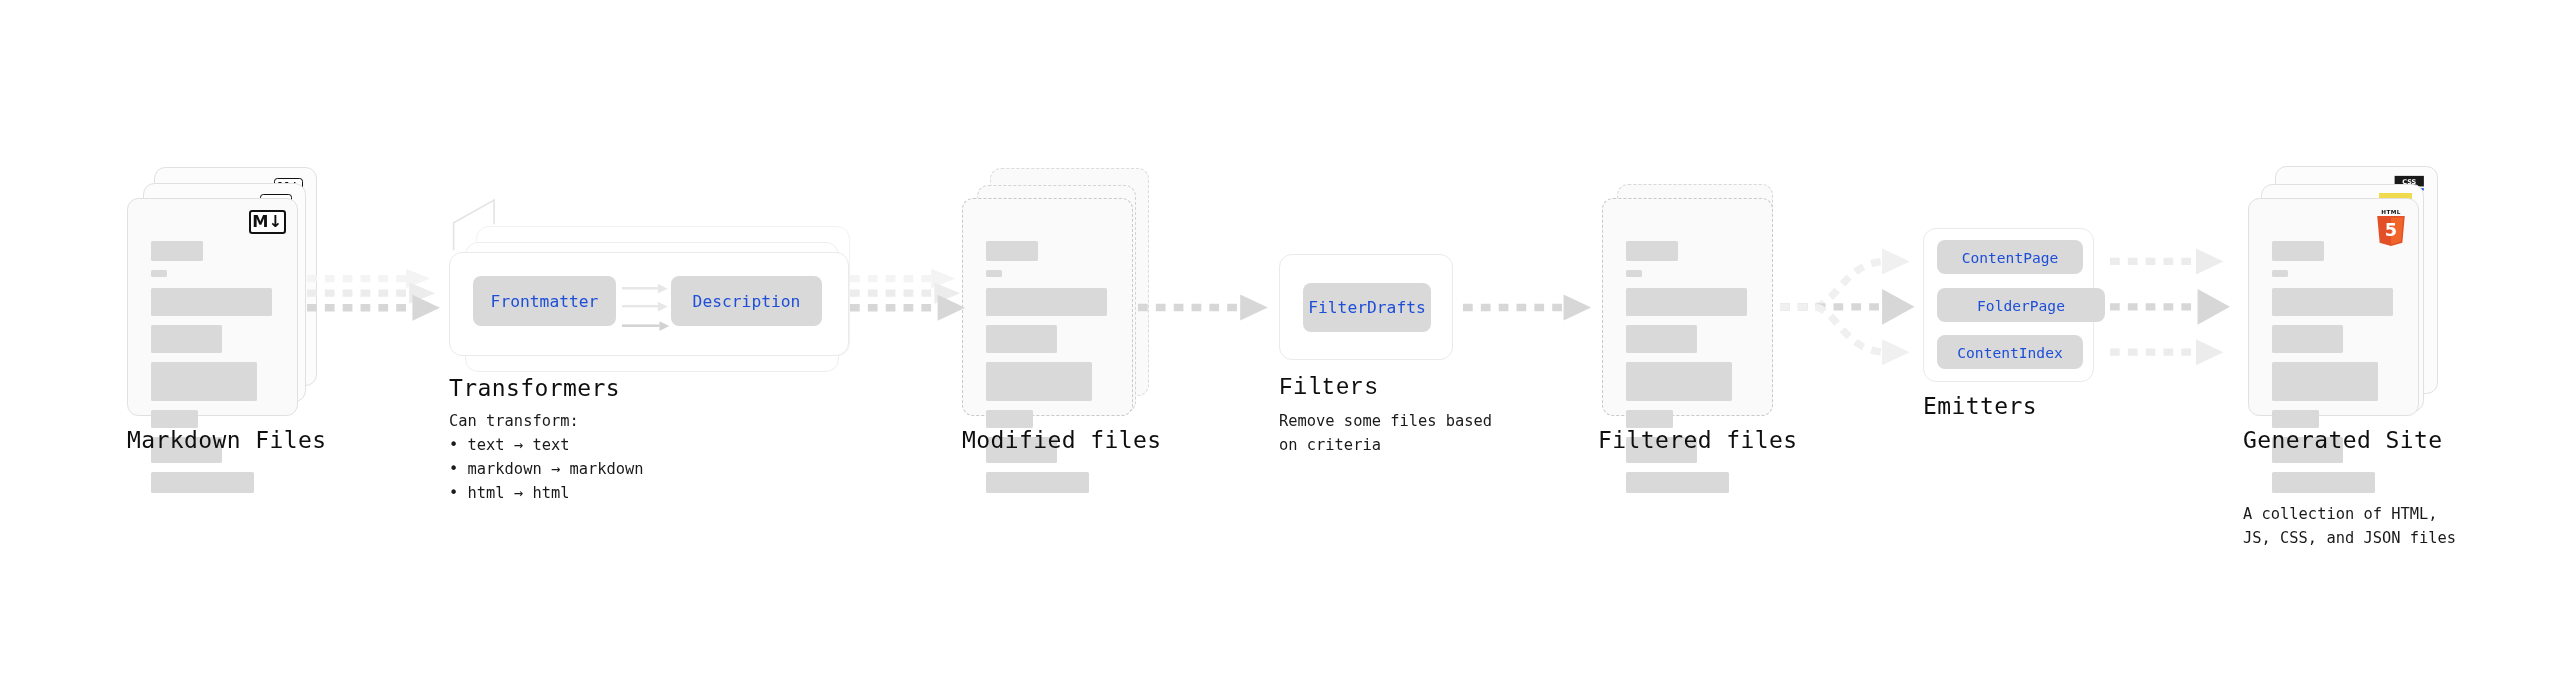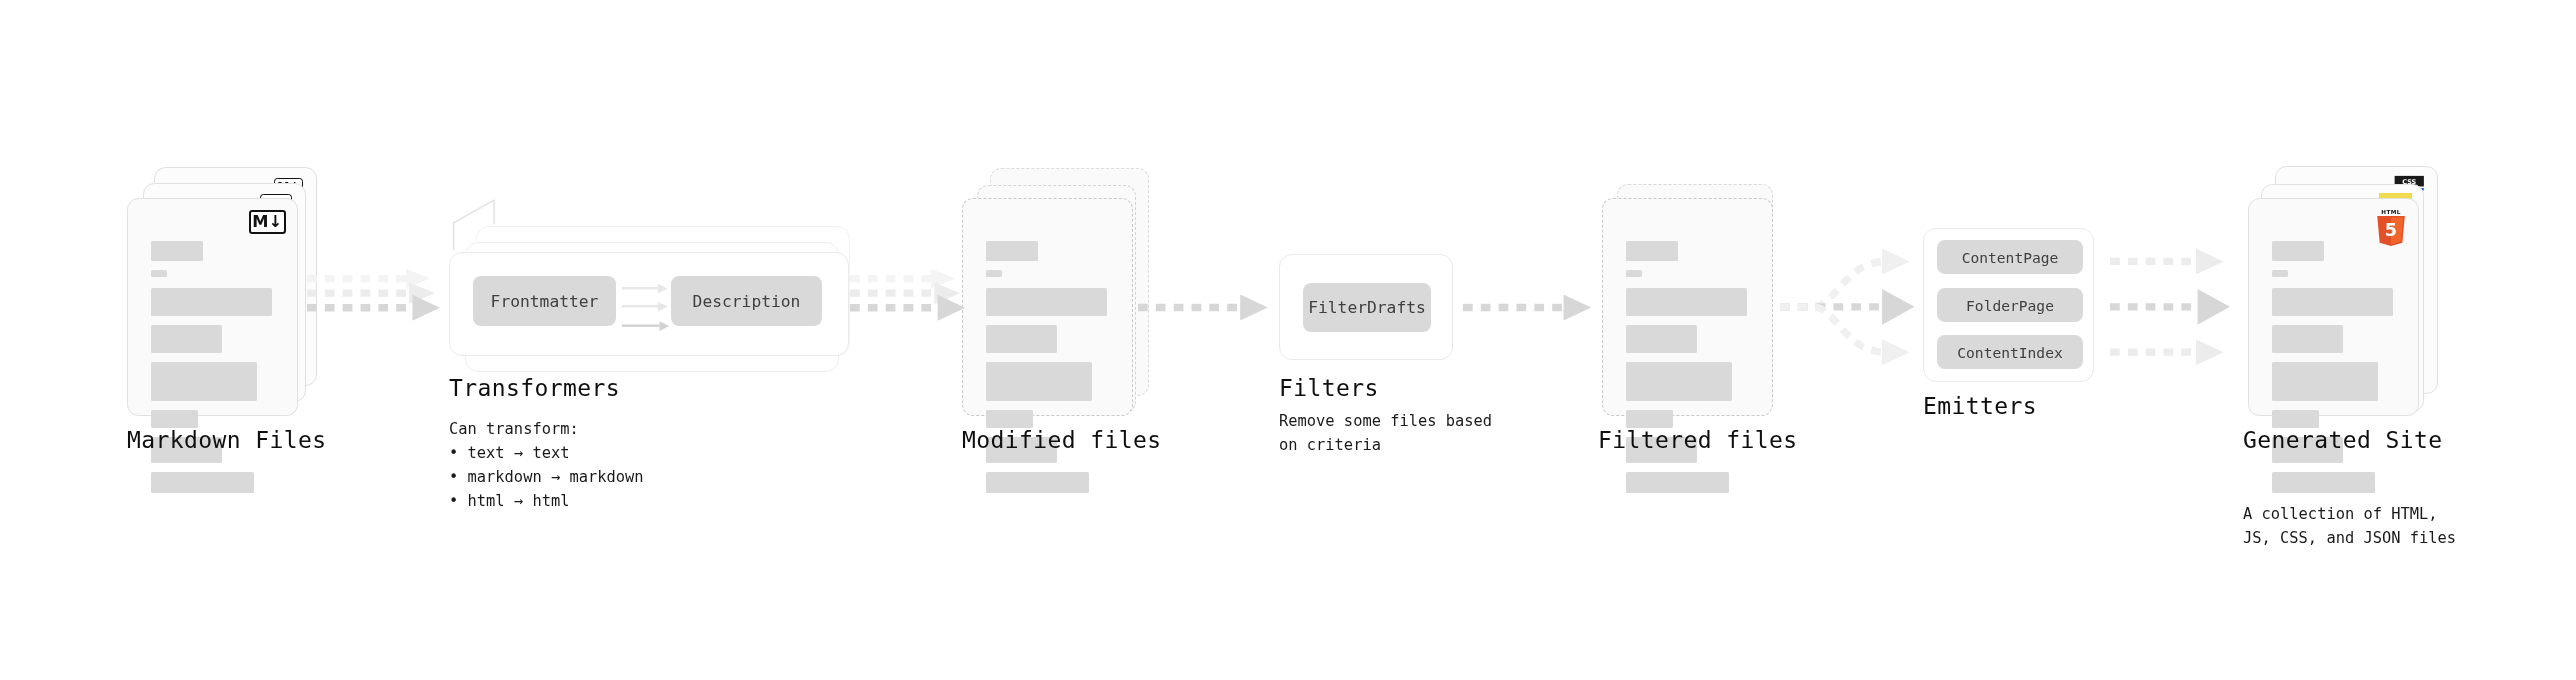--- a/index.html
+++ b/index.html
@@ -46,21 +46,21 @@
     border: 1.6px solid #eaeaea;
     border-radius: 13px;
     background: #ffffff;
   }
   .chip {
     position: absolute;
     background: #d9d9d9;
     border-radius: 8.1px;
     display: flex; align-items: center; justify-content: center;
     font-size: 16.3px;
-    color: #404040;
+    color: #1d4ed8;
     white-space: nowrap;
   }
   .chip.g1 { background: #eeeeee; color: transparent; }
   .chip.g2 { background: #e4e4e4; color: transparent; }
 
   
   .mdbadge {
     position: absolute;
     border: 2.4px solid #111;
     border-radius: 3.3px;
@@ -148,21 +148,21 @@
         <rect x="0" y="28" width="44" height="3"></rect>
         <polygon points="44,24 56,30 44,36"></polygon>
       </g>
       <g fill="#d2d2d2">
         <rect x="0" y="52" width="46" height="3"></rect>
         <polygon points="46,48 58,54 46,60"></polygon>
       </g>
     </svg>
   </div>
   <div class="title" style="left:449px; top:375px;">Transformers</div>
-  <div class="caption" style="left:449px; top:410px;margin-top:8px;">Can transform:
+  <div class="caption" style="left:449px; top:410px;">Can transform:
  • text  →  text
  • markdown  →  markdown
  • html  →  html</div>
 
   <div class="cardstack">
     <div class="card dashed" style="left:990px; top:168px; width:159px; height:228px; border-color:#dcdcdc;"></div>
     <div class="card dashed" style="left:977px; top:185px; width:159px; height:228px; border-color:#d4d4d4;"></div>
     <div class="card dashed" style="left:962px; top:198px; width:171px; height:218px;">
       <div class="lines md-lines">
           <div class="bar" style="width: 42%; height: 19.5px;"></div>
@@ -174,21 +174,21 @@
           <div class="bar" style="width: 58%; height: 26px;"></div>
           <div class="bar" style="width: 84%; height: 21px;"></div>
         </div>
     </div>
   </div>
   <div class="title" style="left:962px; top:427px;">Modified files</div>
 
   <div class="stagebox" style="left:1279px; top:254px; width:174px; height:106px;">
     <div class="chip" style="left:23px; top:28px; width:128px; height:49px;">FilterDrafts</div>
   </div>
-  <div class="title" style="left:1279px; top:375px;">Filters</div>
+  <div class="title" style="left:1279px; top:375px;font-family:Liberation Mono, monospace;">Filters</div>
   <div class="caption" style="left:1279px; top:410px;">Remove some files based
 on criteria</div>
 
   <div class="cardstack">
     <div class="card dashed" style="left:1617px; top:184px; width:156px; height:228px; border-color:#d8d8d8;"></div>
     <div class="card dashed" style="left:1602px; top:198px; width:171px; height:218px;">
       <div class="lines md-lines">
           <div class="bar" style="width: 42%; height: 19.5px;"></div>
           <div class="bar" style="width: 13%; height: 7.3px; margin-bottom: 11.4px;"></div>
           <div class="bar" style="width: 98%; height: 28px;"></div>
@@ -197,21 +197,21 @@
           <div class="bar" style="width: 38%; height: 18px;"></div>
           <div class="bar" style="width: 58%; height: 26px;"></div>
           <div class="bar" style="width: 84%; height: 21px;"></div>
         </div>
     </div>
   </div>
   <div class="title" style="left:1598px; top:427px;">Filtered files</div>
 
   <div class="stagebox" style="left:1923px; top:228px; width:171px; height:154px;">
     <div class="chip" style="left:13px; top:11.4px; width:146px; height:34px; font-size:14.6px;">ContentPage</div>
-    <div class="chip" style="left:13px; top:59px; width:146px; height:34px; font-size:14.6px;">FolderPage</div>
+    <div class="chip" style="left:13px; top:59px; width:168px; height:34px; font-size:14.6px;">FolderPage</div>
     <div class="chip" style="left:13px; top:106px; width:146px; height:34px; font-size:14.6px;">ContentIndex</div>
   </div>
   <div class="title" style="left:1923px; top:393px;">Emitters</div>
 
   <div class="cardstack">
 
     <div class="card ghost" style="left:2275px; top:166px; width:163px; height:228px;">
       <div class="cssbadge" style="right:11.4px; top:8.1px; width:32.5px; height:18px;">
         <svg width="32.5" height="18" viewBox="0 0 40 22">
           <rect x="2" y="1" width="36" height="13" fill="#1a1a1a"></rect>

